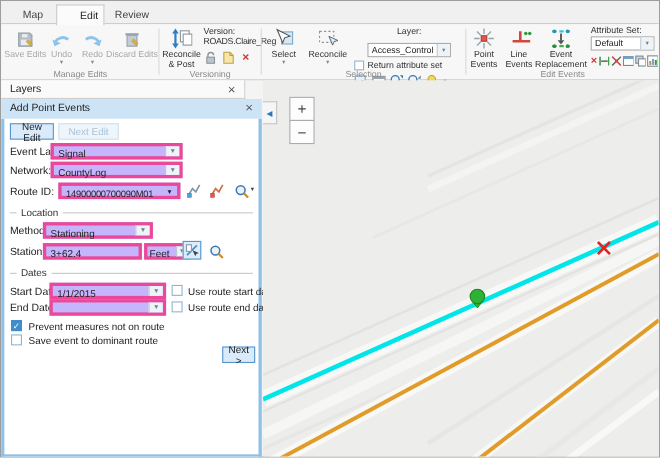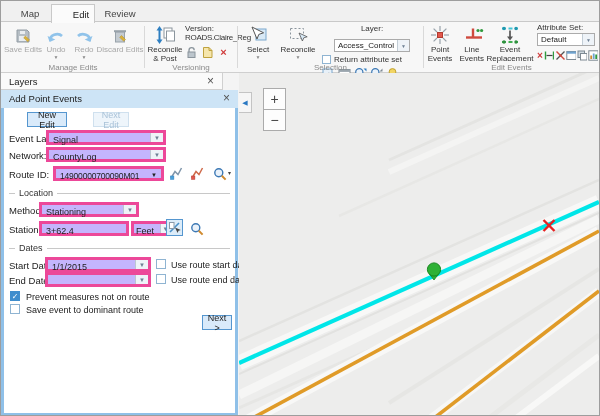--- a/index.html
+++ b/index.html
@@ -322,22 +322,22 @@
   <div class="layers-hdr">
     <div class="hdr-title">Layers</div>
     <div class="hdr-x">×</div>
   </div>
   <div class="pane-hdr">
     <div class="hdr-title">Add Point Events</div>
     <div class="hdr-x">×</div>
   </div>
 
   <div class="pane-body">
-    <button class="btn" style="left:23px;top:4px;width:40px;">New Edit</button>
-    <button class="btn dis" style="left:49px;top:4px;width:36px;margin-left:40px;">Next Edit</button>
+    <button class="btn" style="left:5px;top:4px;width:40px;">New Edit</button>
+    <button class="btn dis" style="left:49px;top:4px;width:55px;">Next Edit</button>
 
     <div class="flabel" style="left:5px;top:25px;">Event Layer:</div>
     <div class="combo" style="left:42px;top:22px;width:120px;">
       <span class="val">Signal</span>
       <span class="dd">▼</span>
     </div>
 
     <div class="flabel" style="left:5px;top:42px;">Network:</div>
     <div class="combo" style="left:42px;top:39px;width:120px;">
       <span class="val">CountyLog</span>

